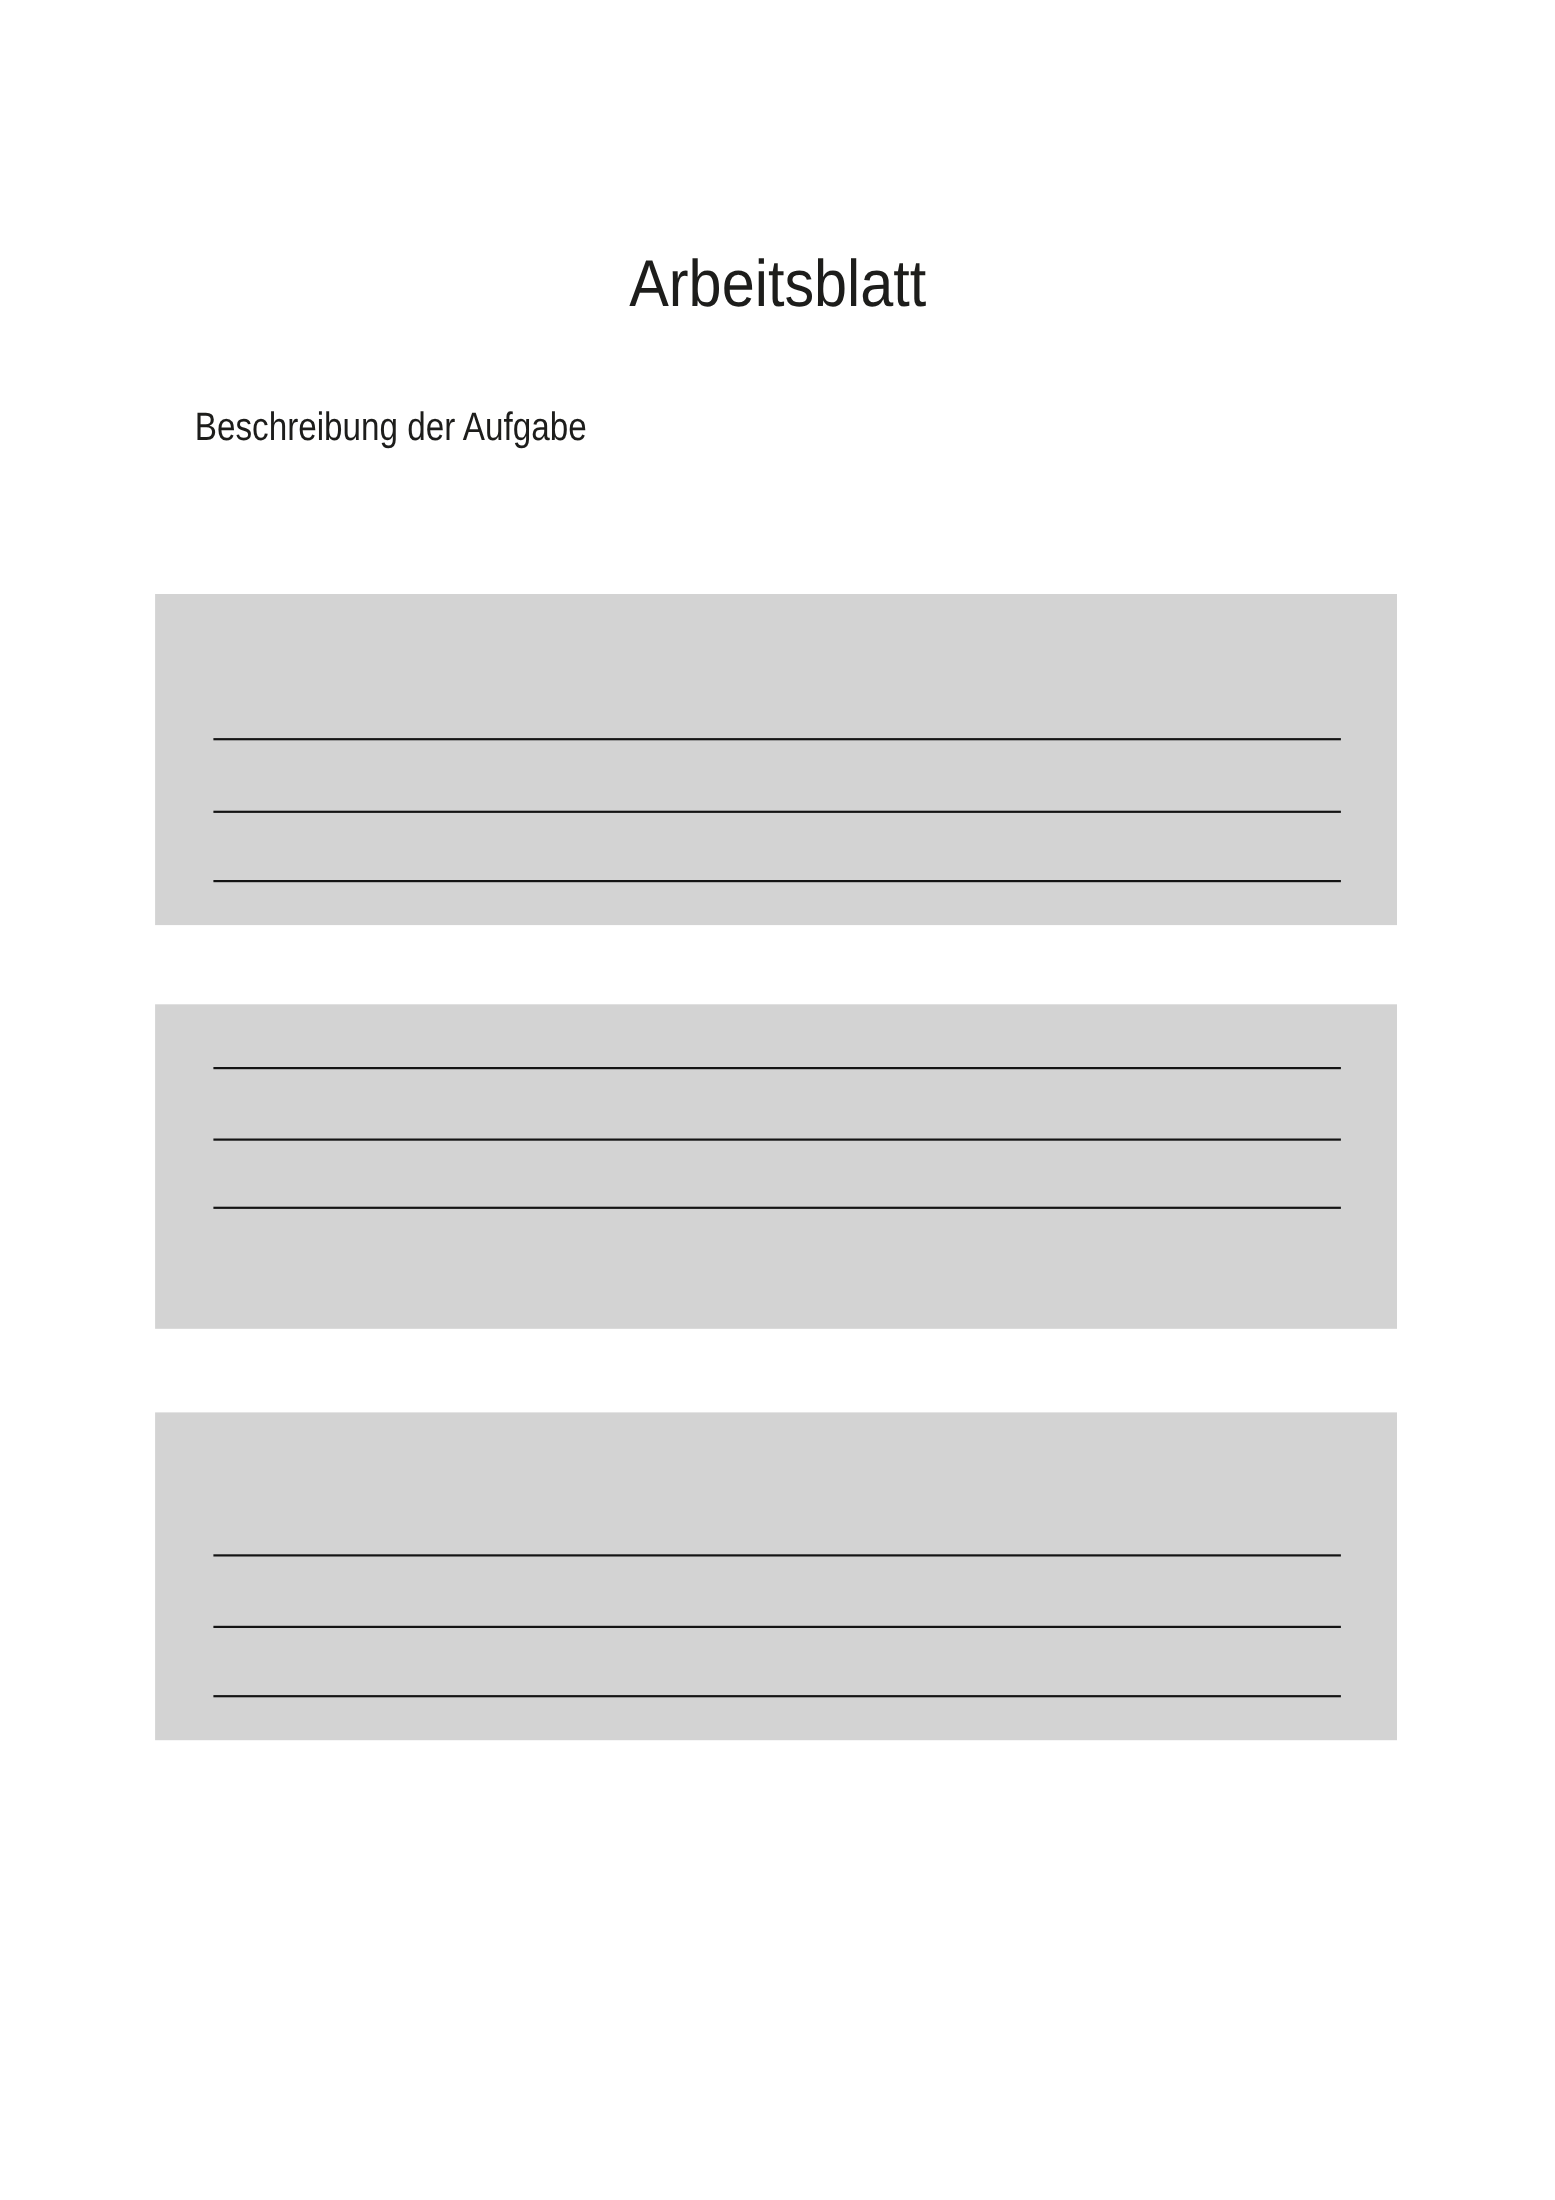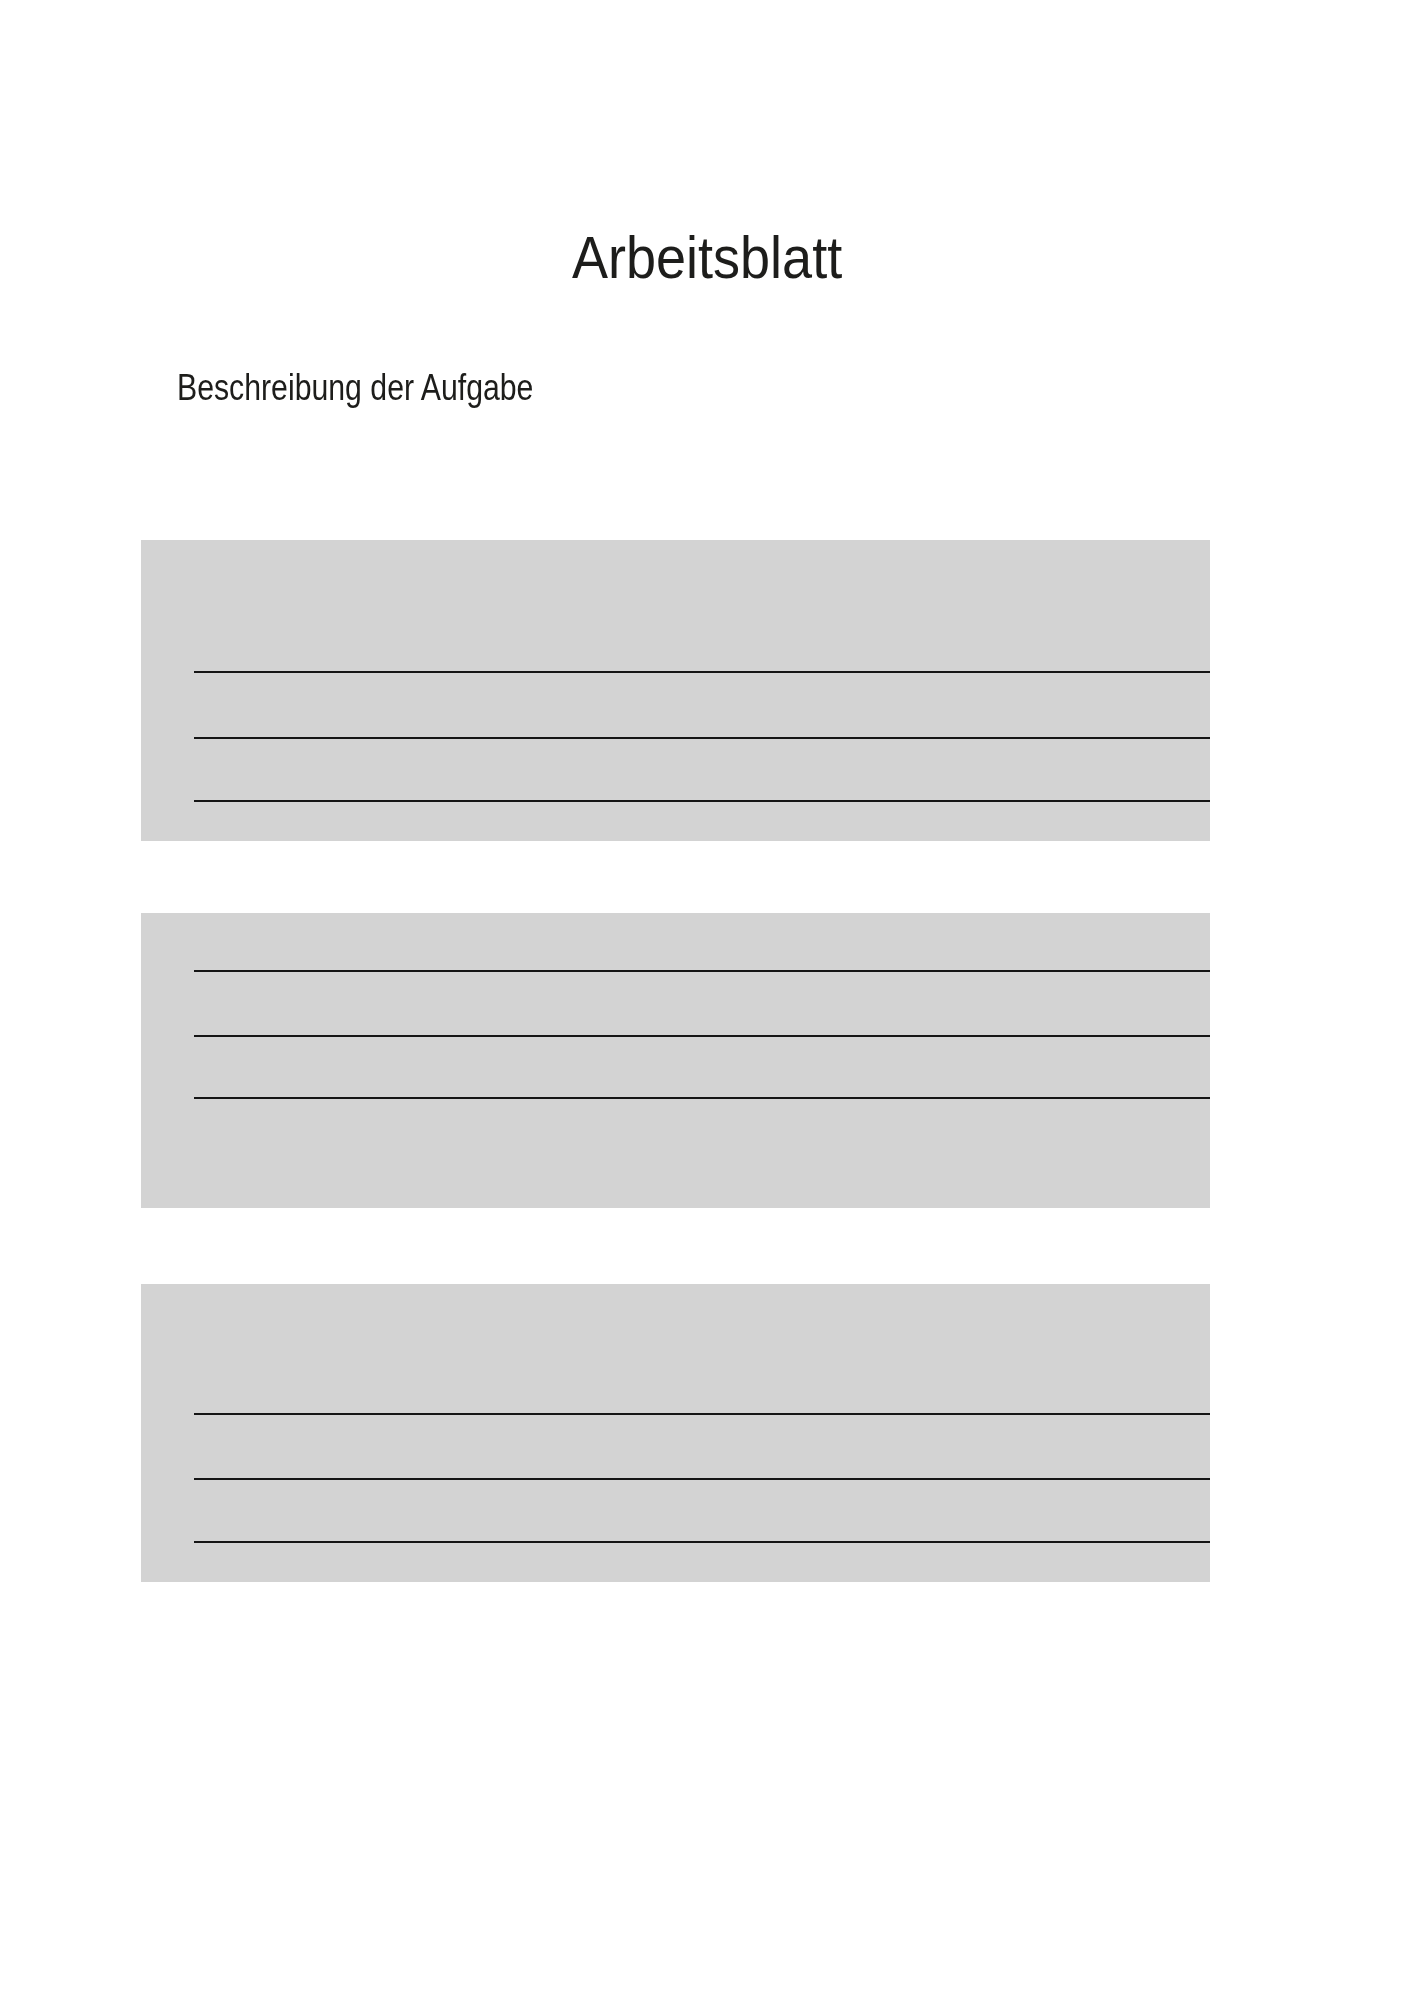--- a/index.html
+++ b/index.html
@@ -7,21 +7,21 @@
     --box-bg:#d3d3d3;
     --line-color:#141414;
     --text-color:#1d1d1b;
   }
   *{ margin:0; padding:0; box-sizing:border-box; }
   html,body{ background:#fff; }
   body{ font-family:"Liberation Sans","DejaVu Sans",sans-serif; }
 
   .page{
     position:relative;
-    width:1210px;
+    width:1414px;
     height:2000px;
     background:var(--page-bg);
     overflow:hidden;
   }
 
   .title-wrap{
     position:absolute;
     top:228px;
     left:0;
     width:1414px;

